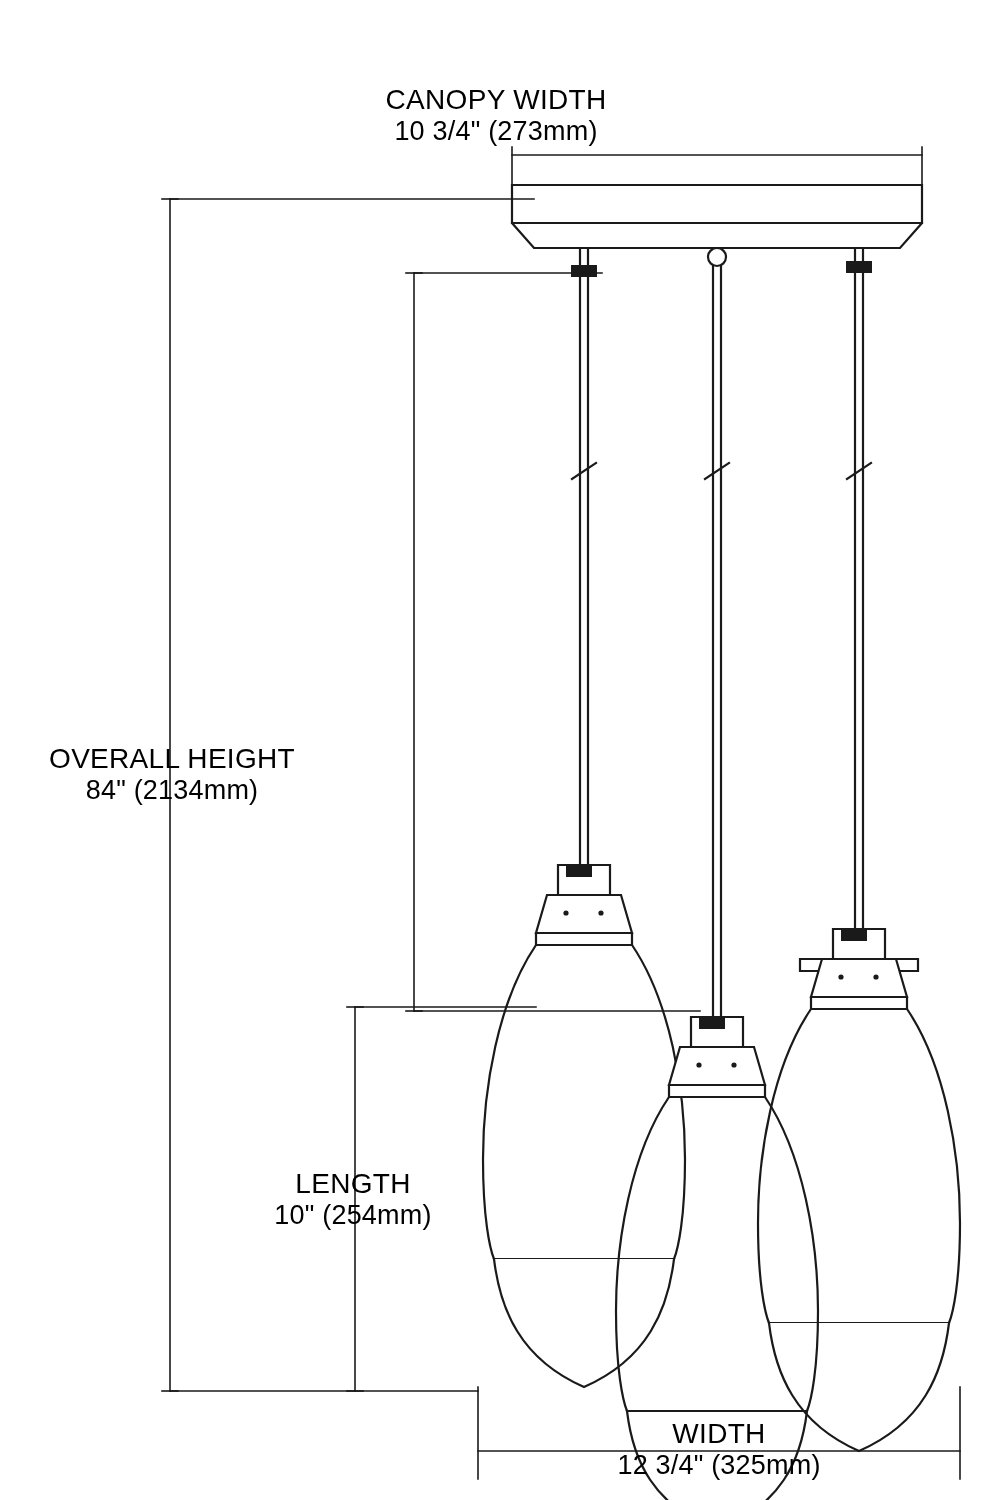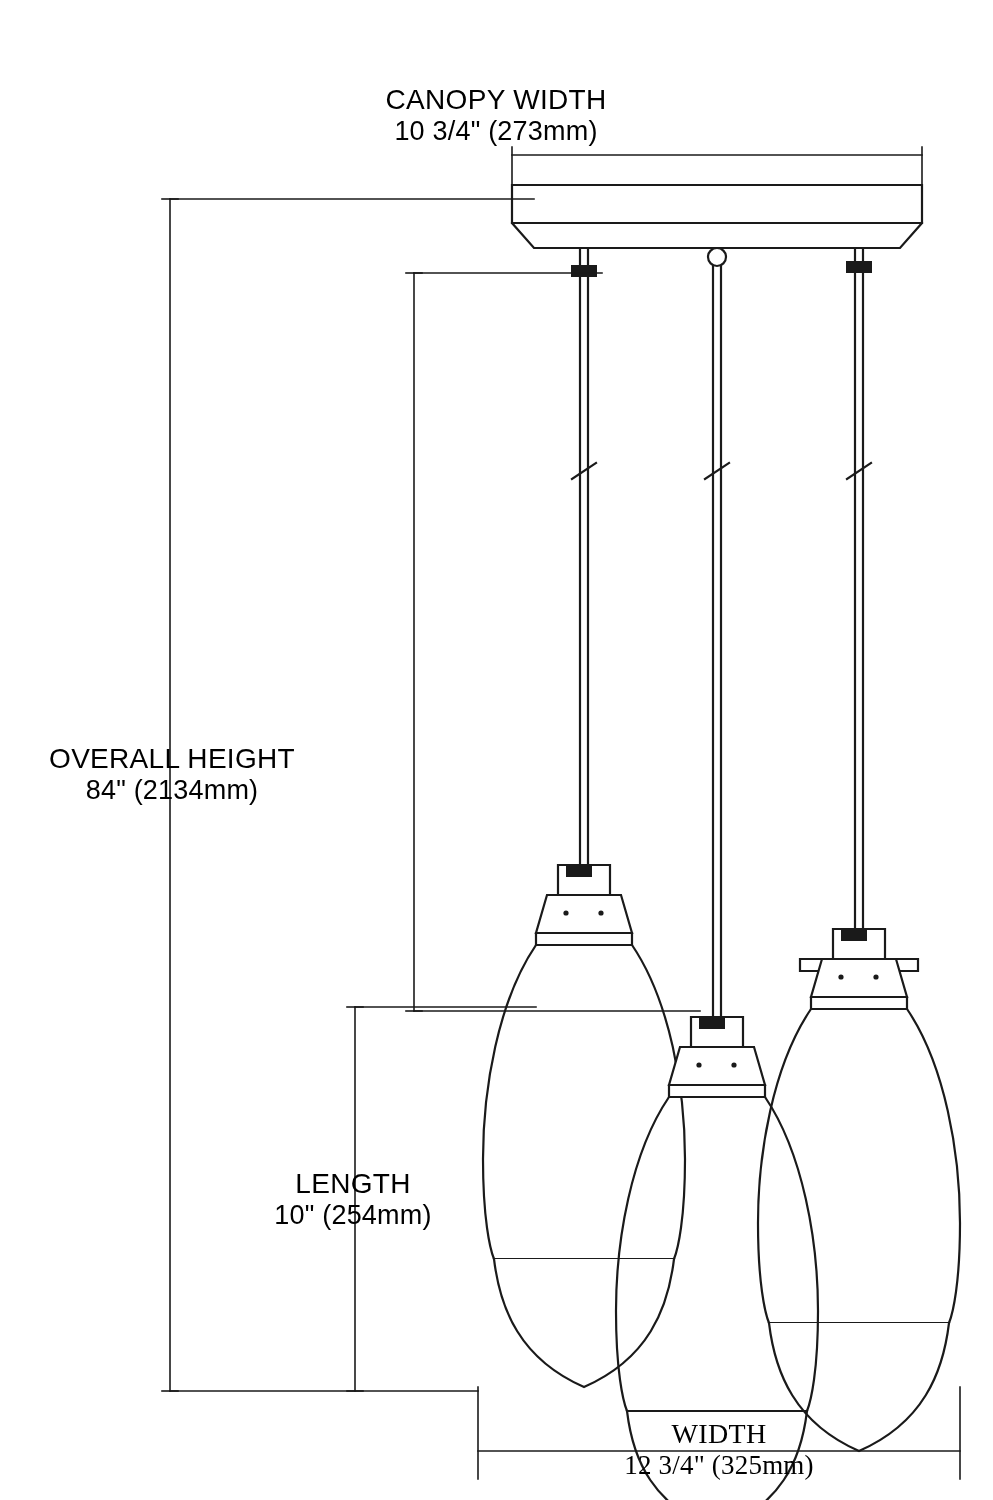--- a/index.html
+++ b/index.html
@@ -43,21 +43,21 @@
   }
   .label .l2 {
     display: block;
     font-size: 27px;
     letter-spacing: 0.2px;
   }
   #label-canopy { left: 496px; top: 44px; transform: translateX(-50%); }
   #label-cord   { left: 408px; top: 482px; transform: translateX(-50%); }
   #label-overall{ left: 172px; top: 703px; transform: translateX(-50%); text-align: center; }
   #label-height { left: 353px; top: 1128px; transform: translateX(-50%); }
-  #label-width  { left: 719px; top: 1378px; transform: translateX(-50%); font-family: Liberation Serif, serif; }
+  #label-width  { left: 719px; top: 1378px; transform: translateX(-50%); }
 </style>
 </head>
 <body>
 
 <div id="diagram-root">
 
   <svg class="drawing" viewBox="0 0 993 1500">
     <g fill="none" stroke="#1a1a1a" stroke-width="2.2" stroke-linecap="square" stroke-linejoin="miter">
 
       <g>

